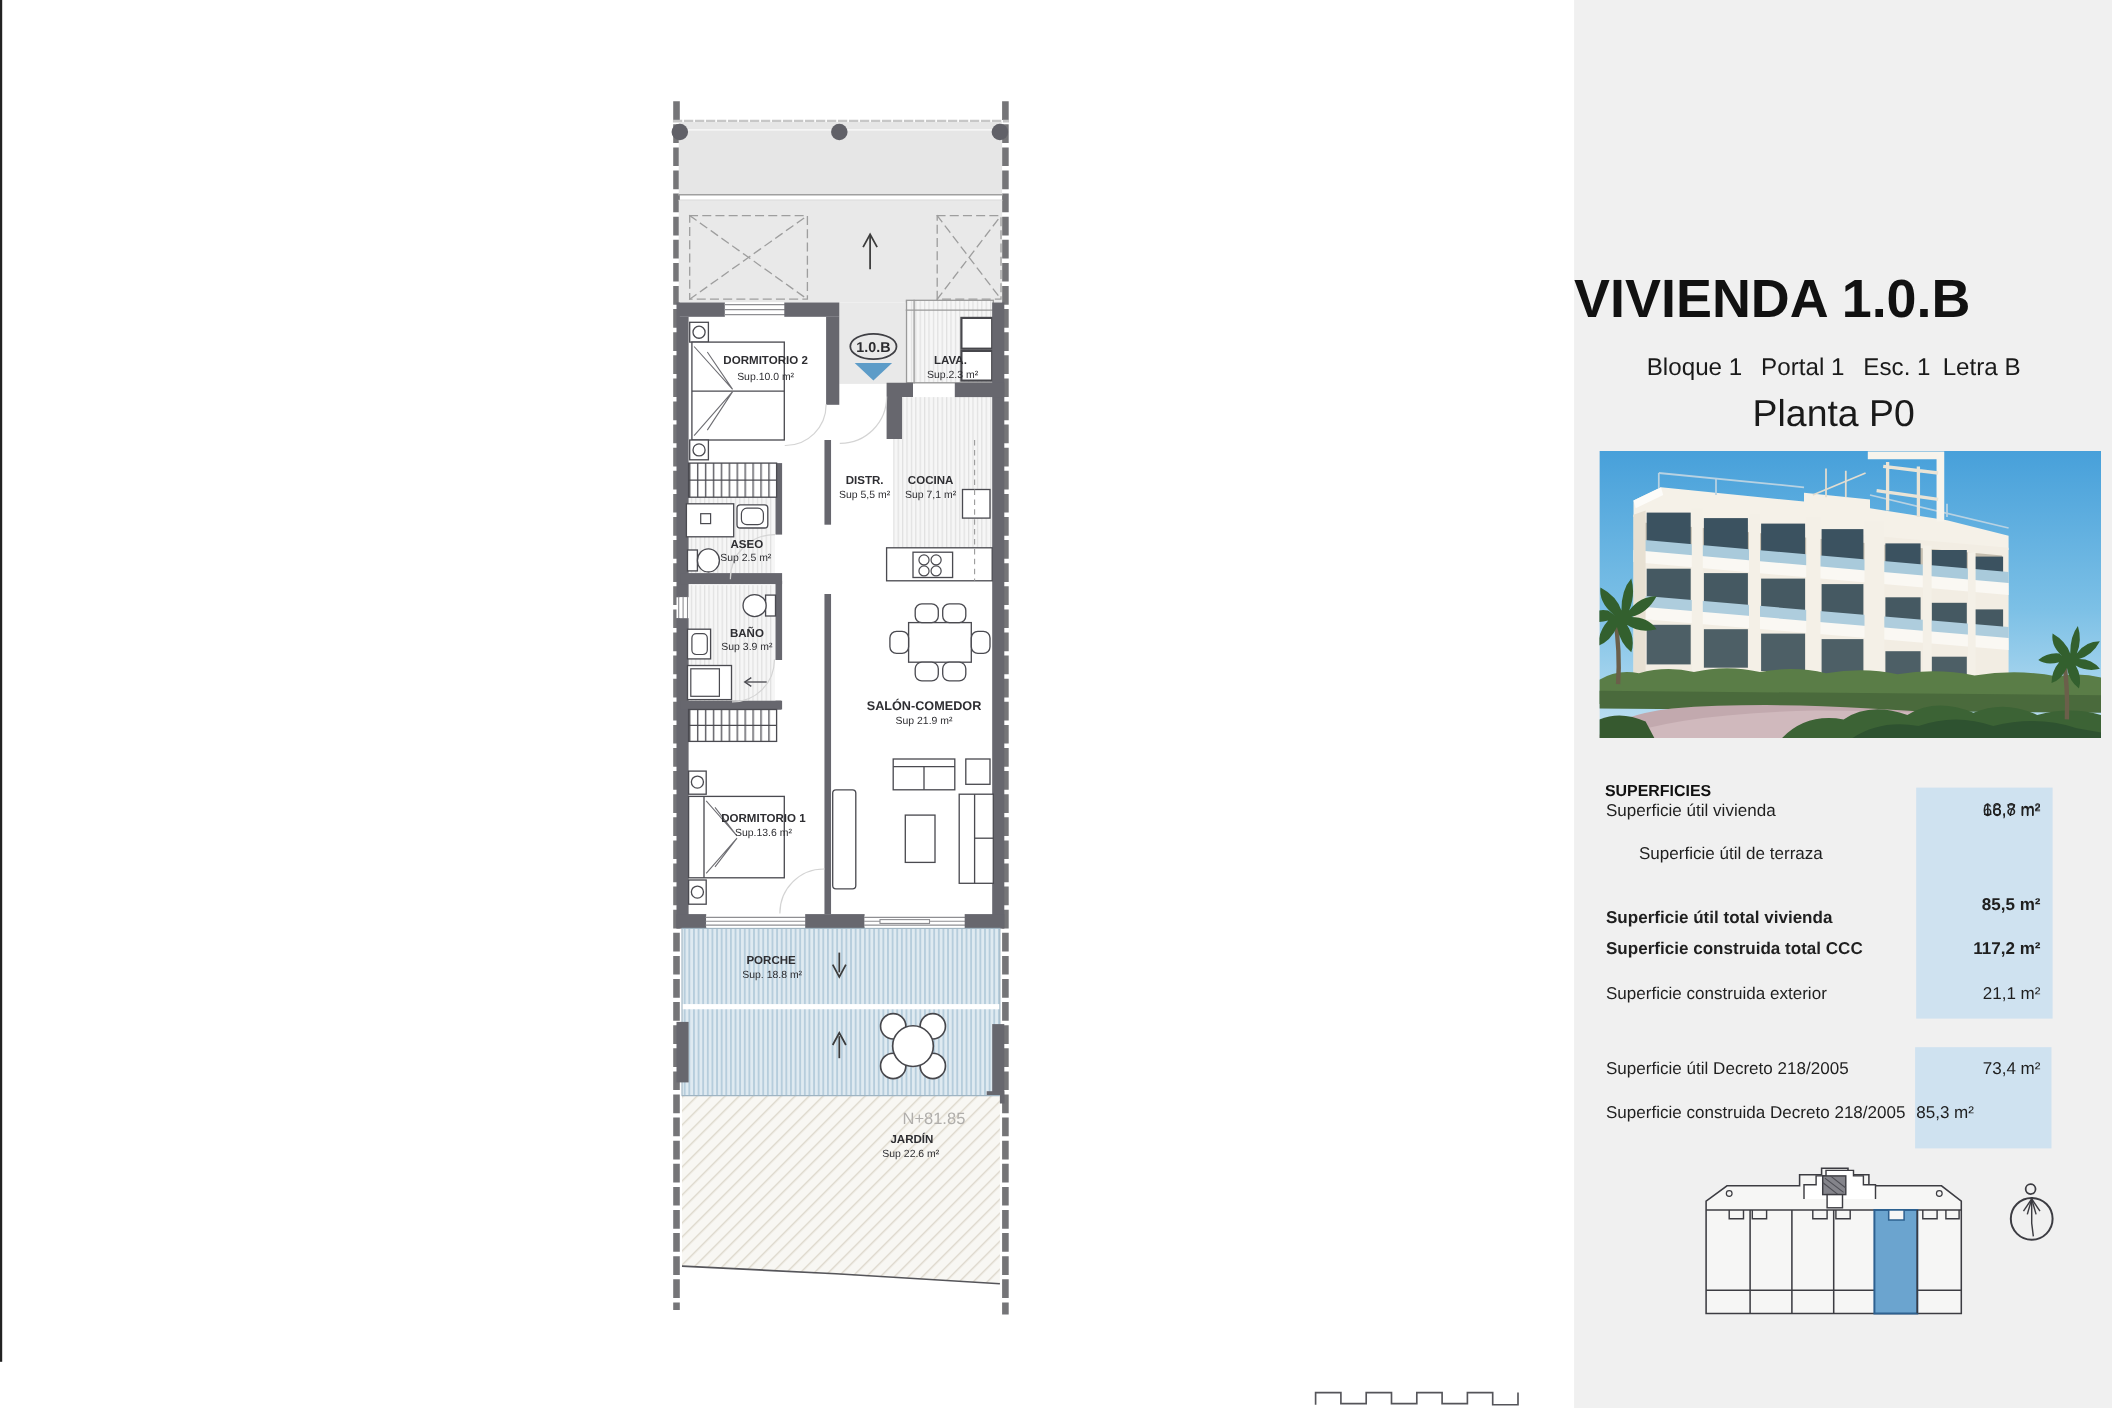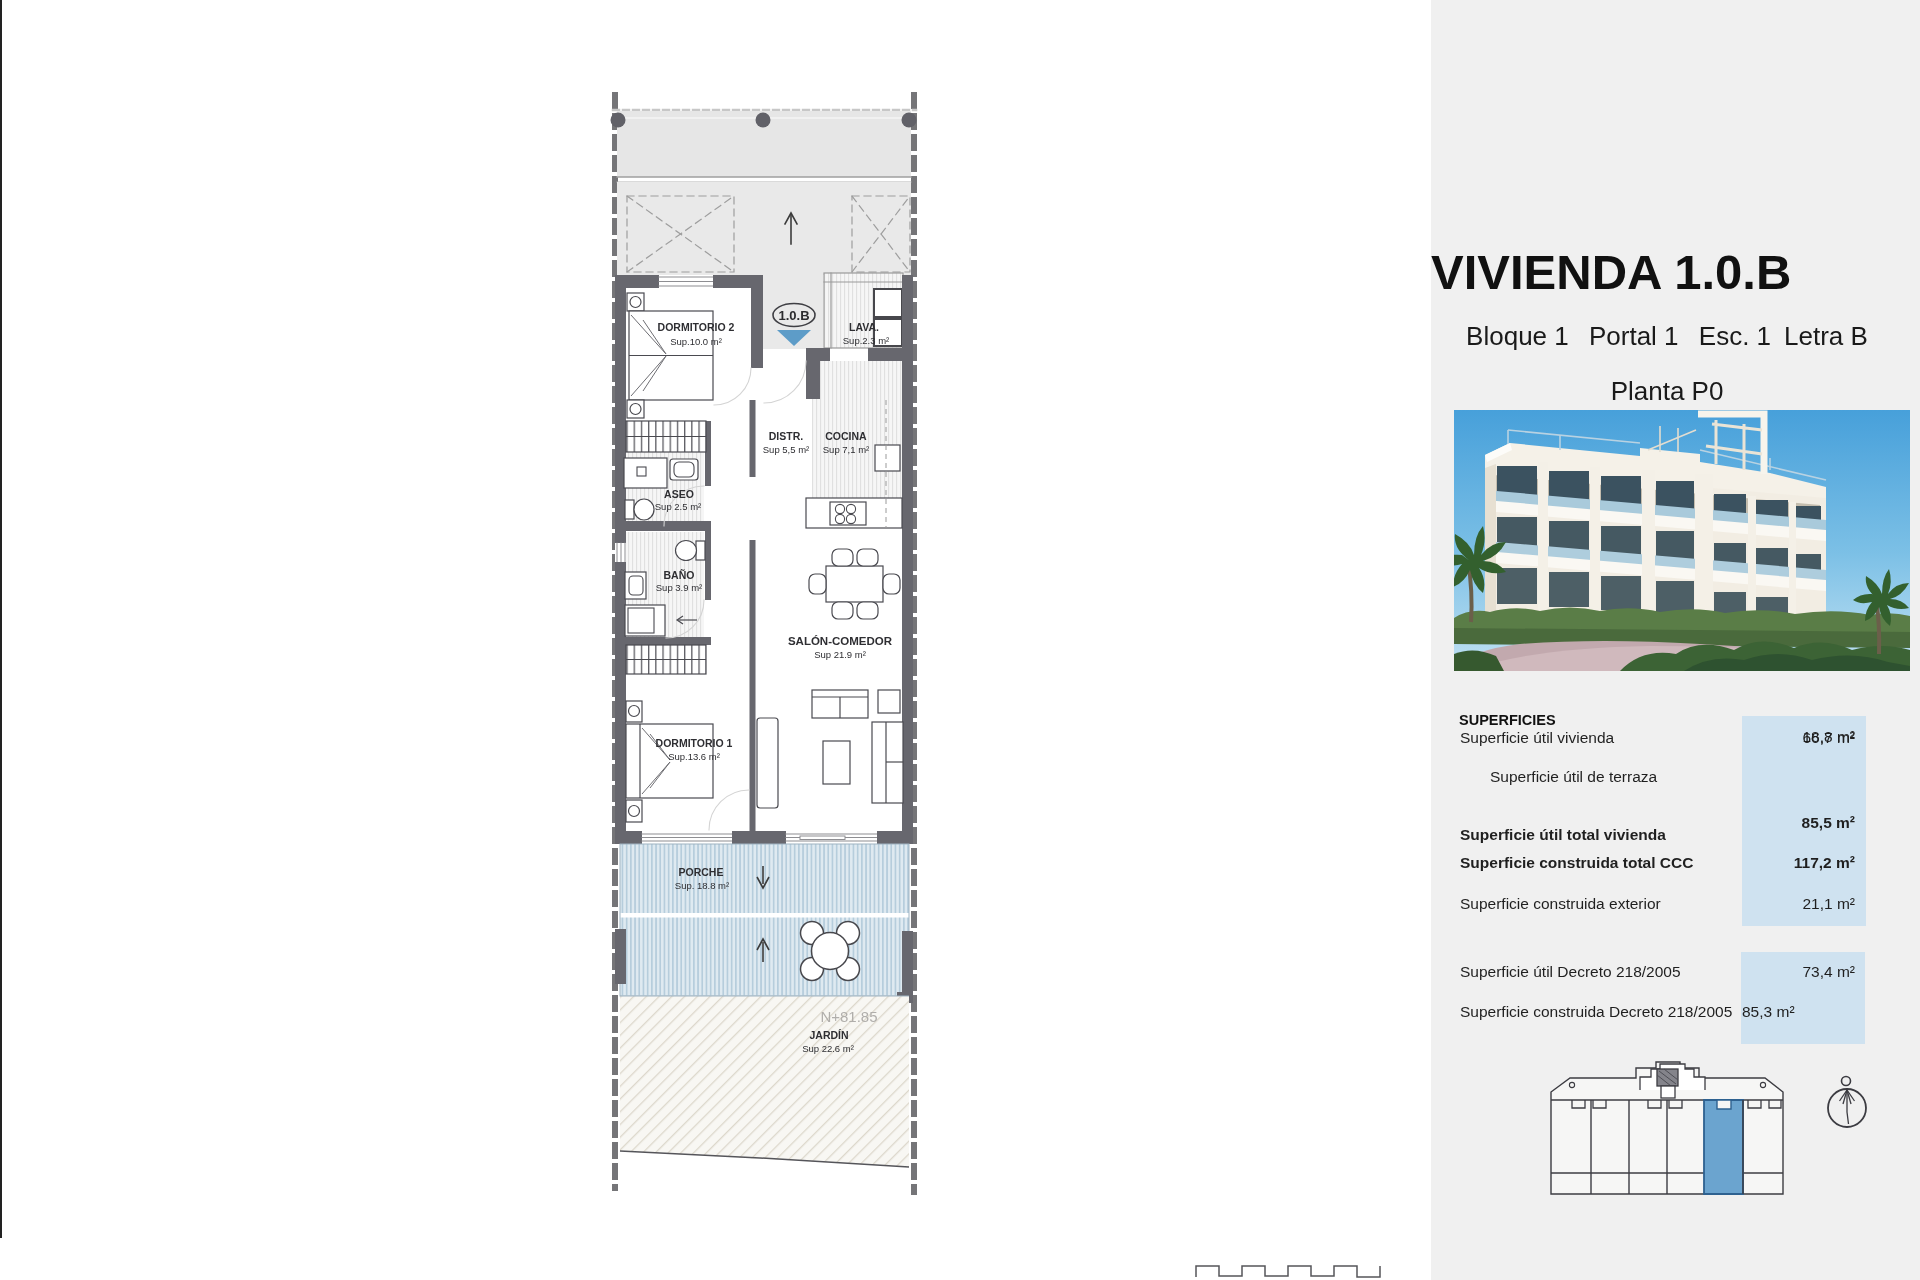--- a/index.html
+++ b/index.html
@@ -9,23 +9,23 @@
 </style>
 </head>
 <body>
 
 <div class="abs" style="left:0;top:0;width:2px;height:1238px;background:#222;"></div>
 
 <div class="abs" style="left:1431px;top:0;width:489px;height:1280px;background:#f0f0f0;"></div>
 
 <div class="abs" style="left:1431px;top:244px;width:472px;text-align:left;font-size:49px;font-weight:bold;letter-spacing:0px;color:#111;">VIVIENDA 1.0.B</div>
 
-<div class="abs" style="left:1431px;top:321px;width:472px;text-align:center;font-size:26px;color:#1a1a1a;">Bloque 1  Portal 1  Esc. 1 Letra B</div>
-
-<div class="abs" style="left:1431px;top:376px;width:472px;text-align:center;font-size:26px;color:#1a1a1a;">Planta P0</div>
+<div class="abs" style="left:1431px;top:321px;width:472px;text-align:center;font-size:22px;color:#1a1a1a;">Bloque 1  Portal 1  Esc. 1 Letra B</div>
+
+<div class="abs" style="left:1431px;top:357px;width:472px;text-align:center;font-size:34px;color:#1a1a1a;">Planta P0</div>
 
 <div class="abs" style="left:1459px;top:693px;font-size:14.5px;font-weight:bold;color:#111;margin-top:19px;">SUPERFICIES</div>
 
 <div class="abs" style="left:1742px;top:716px;width:124px;height:210px;background:#cfe2f0;"></div>
 
 <div class="abs" style="left:1741px;top:952px;width:124px;height:92px;background:#cfe2f0;"></div>
 
 <div class="abs" style="left:1460px;top:729px;font-size:15.5px;">Superficie útil vivienda</div>
 
 <div class="abs" style="left:1742px;top:729px;width:113px;text-align:right;font-size:15.5px;">66,7 m²</div>

